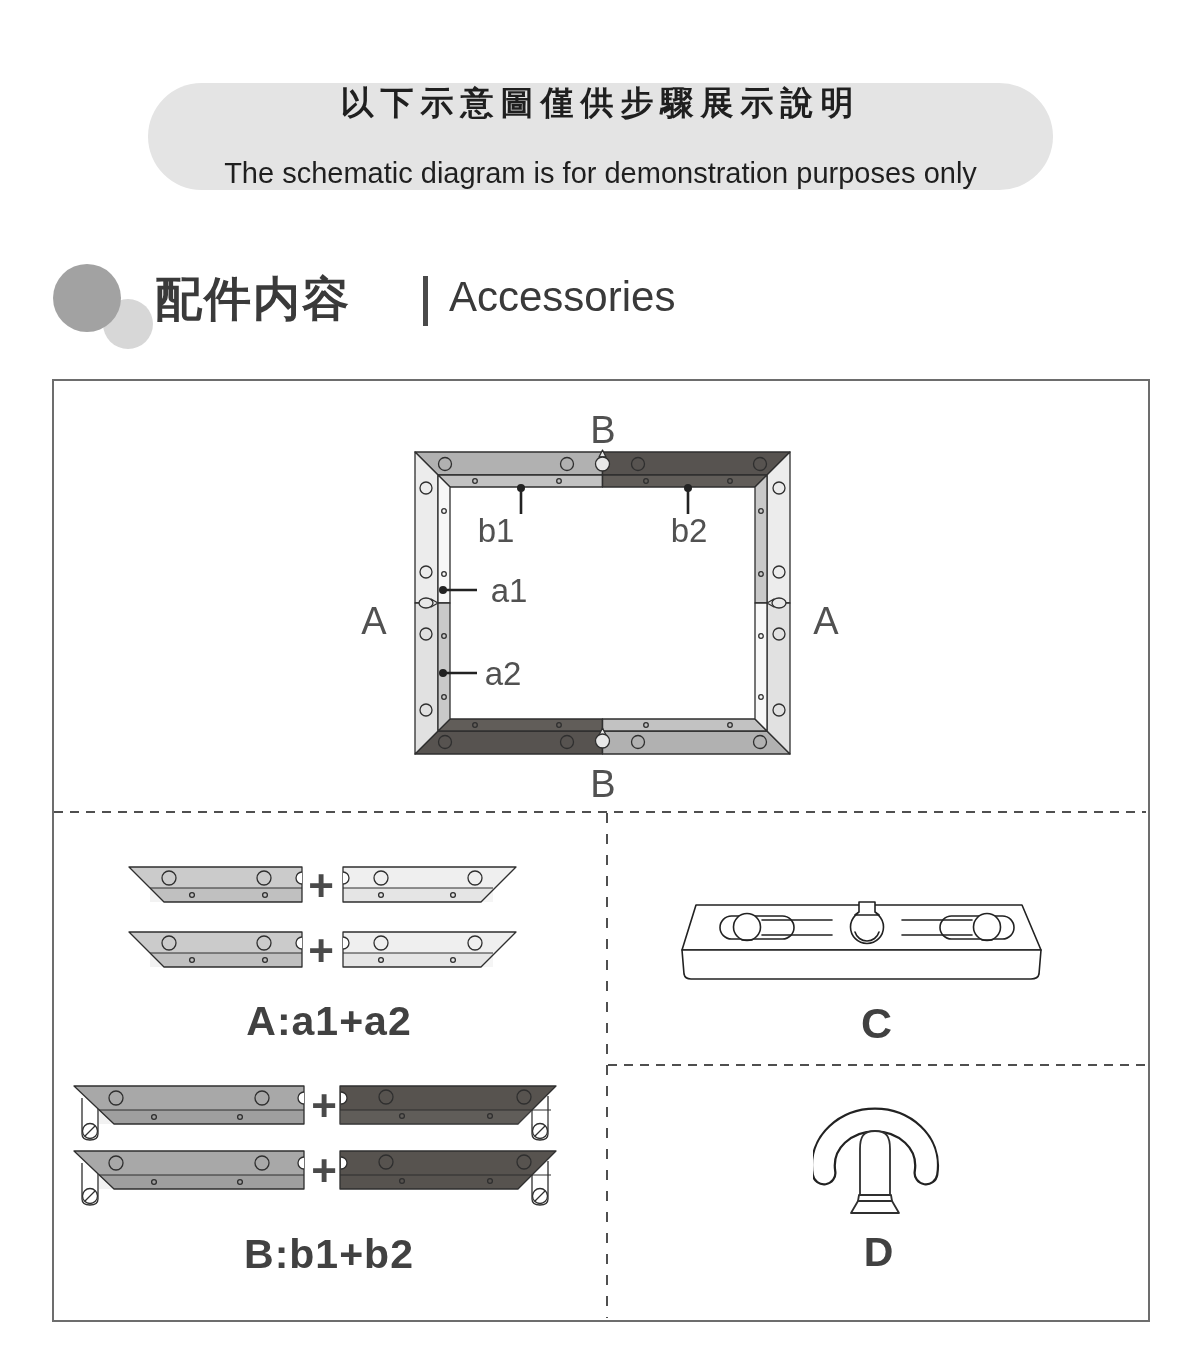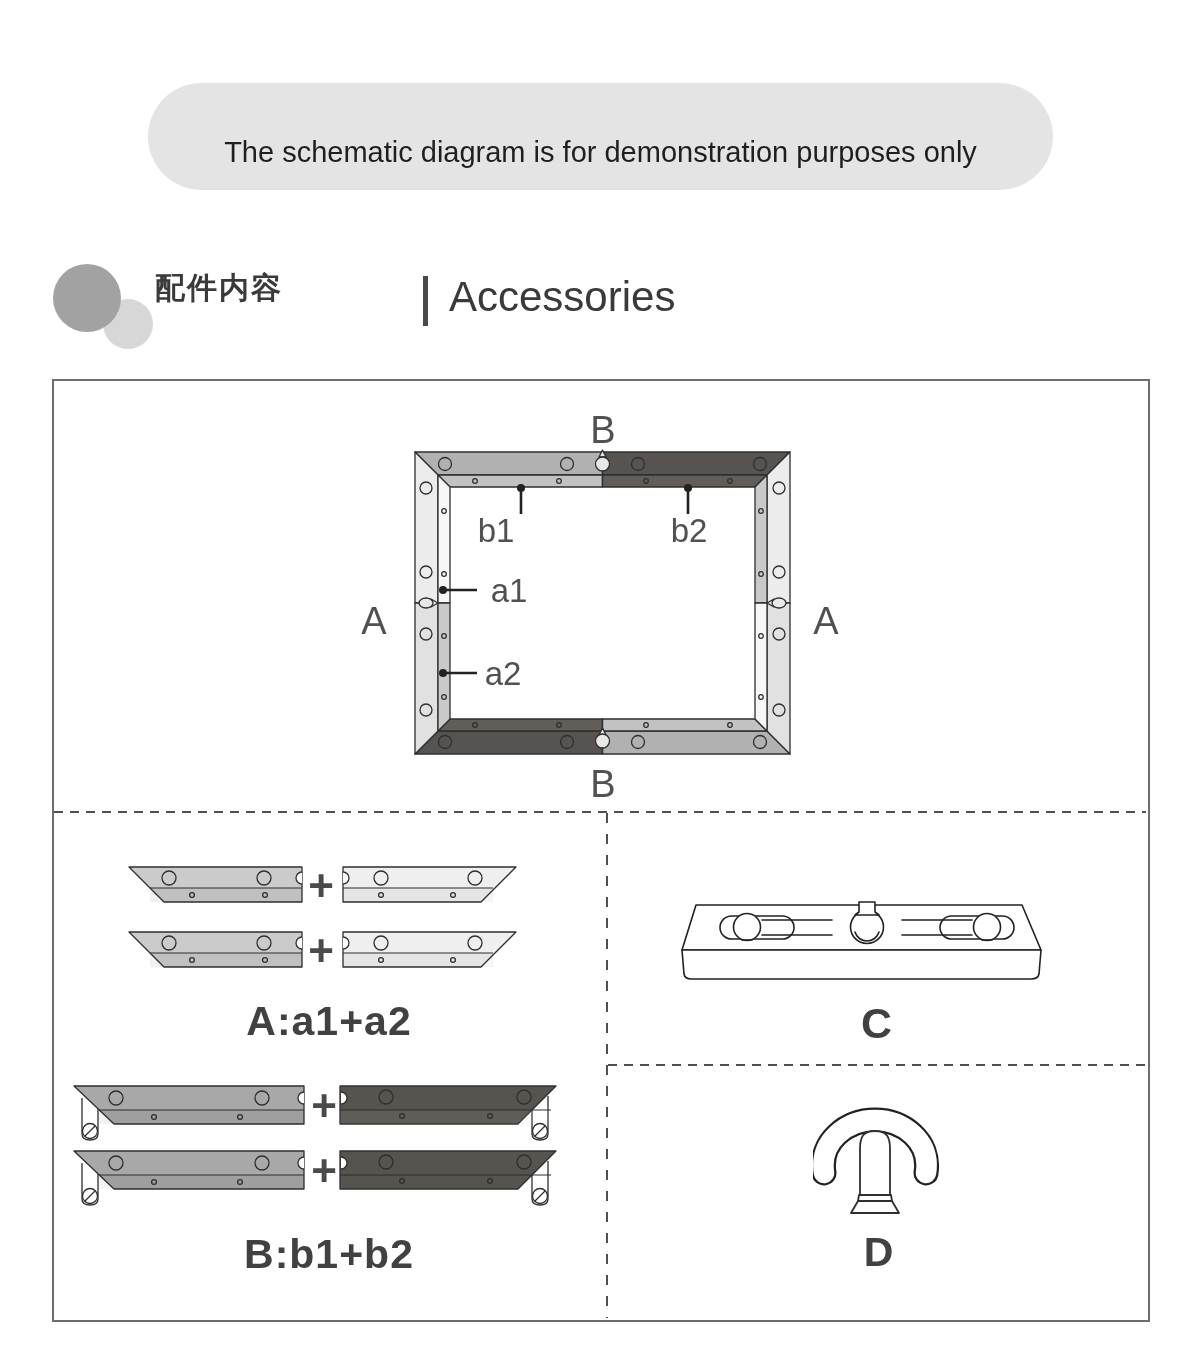--- a/index.html
+++ b/index.html
@@ -11,21 +11,21 @@
   
   .banner{left:148px;top:83px;width:905px;height:107px;border-radius:54px;
           background:var(--banner_bg);display:flex;flex-direction:column;
           align-items:center;justify-content:center;}
   .banner-zh{font-size:33px;font-weight:bold;letter-spacing:7px;color:var(--ink);line-height:1.25;}
   .banner-en{font-size:29px;font-weight:400;color:var(--ink);line-height:1.2;margin-top:32px;}
 
   
   .bullet-light{left:103px;top:299px;width:50px;height:50px;border-radius:50%;background:var(--bullet_light);}
   .bullet-dark{left:53px;top:264px;width:68px;height:68px;border-radius:50%;background:var(--bullet_dark);}
-  .title-zh{left:155px;top:268px;font-size:30px;font-weight:800;letter-spacing:2px;color:var(--title_text);}
+  .title-zh{left:155px;top:268px;font-size:47px;font-weight:800;letter-spacing:2px;color:var(--title_text);}
   .title-bar{left:423px;top:276px;width:5px;height:50px;background:#4a4a4a;}
   .title-en{left:449px;top:273px;font-size:42px;font-weight:400;color:var(--title_text);}
 
   
   .main-box{left:52px;top:379px;width:1094px;height:939px;border:2px solid var(--box_border);}
   .dash-h{height:2px;background:repeating-linear-gradient(90deg,var(--dash) 0 9px,transparent 9px 16px);}
   .dash-v{width:2px;background:repeating-linear-gradient(180deg,var(--dash) 0 10px,transparent 10px 21px);}
 
   
   .flabel{font-size:38px;font-weight:500;color:var(--label_gray);}
@@ -50,20 +50,21 @@
   .wline{fill:#fff;stroke:var(--outline);stroke-width:1.3;stroke-linejoin:round;}
   .c-ol{fill:#fff;stroke:#222;stroke-width:1.6;stroke-linejoin:round;stroke-linecap:round;}
   .c-th{fill:none;stroke:#222;stroke-width:1.6;stroke-linecap:round;}
   .d-black{fill:none;stroke:#222;stroke-width:25;stroke-linecap:round;}
   .d-white{fill:none;stroke:#fff;stroke-width:20.5;stroke-linecap:round;}
 </style>
 </head>
 <body>
 
 <div class="abs banner">
+  <div class="banner-zh">以下示意圖僅供步驟展示說明</div>
   <div class="banner-en">The schematic diagram is for demonstration purposes only</div>
 </div>
 
 <div class="abs bullet-light"></div>
 <div class="abs bullet-dark"></div>
 <div class="abs title-zh">配件内容</div>
 <div class="abs title-bar"></div>
 <div class="abs title-en">Accessories</div>
 
 <div class="abs main-box"></div>

